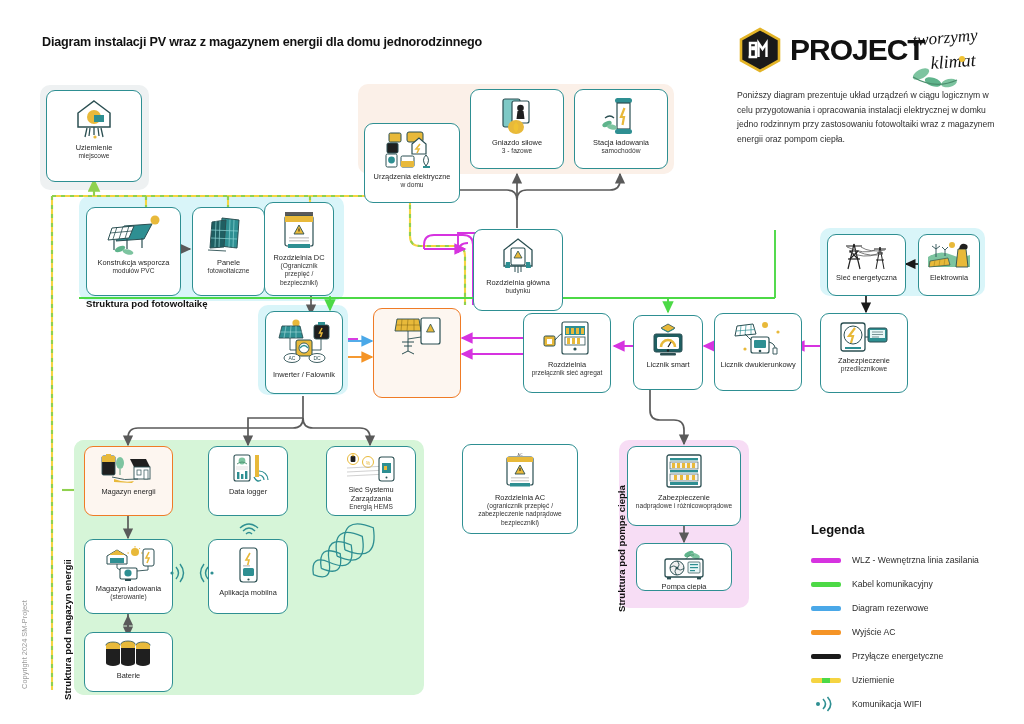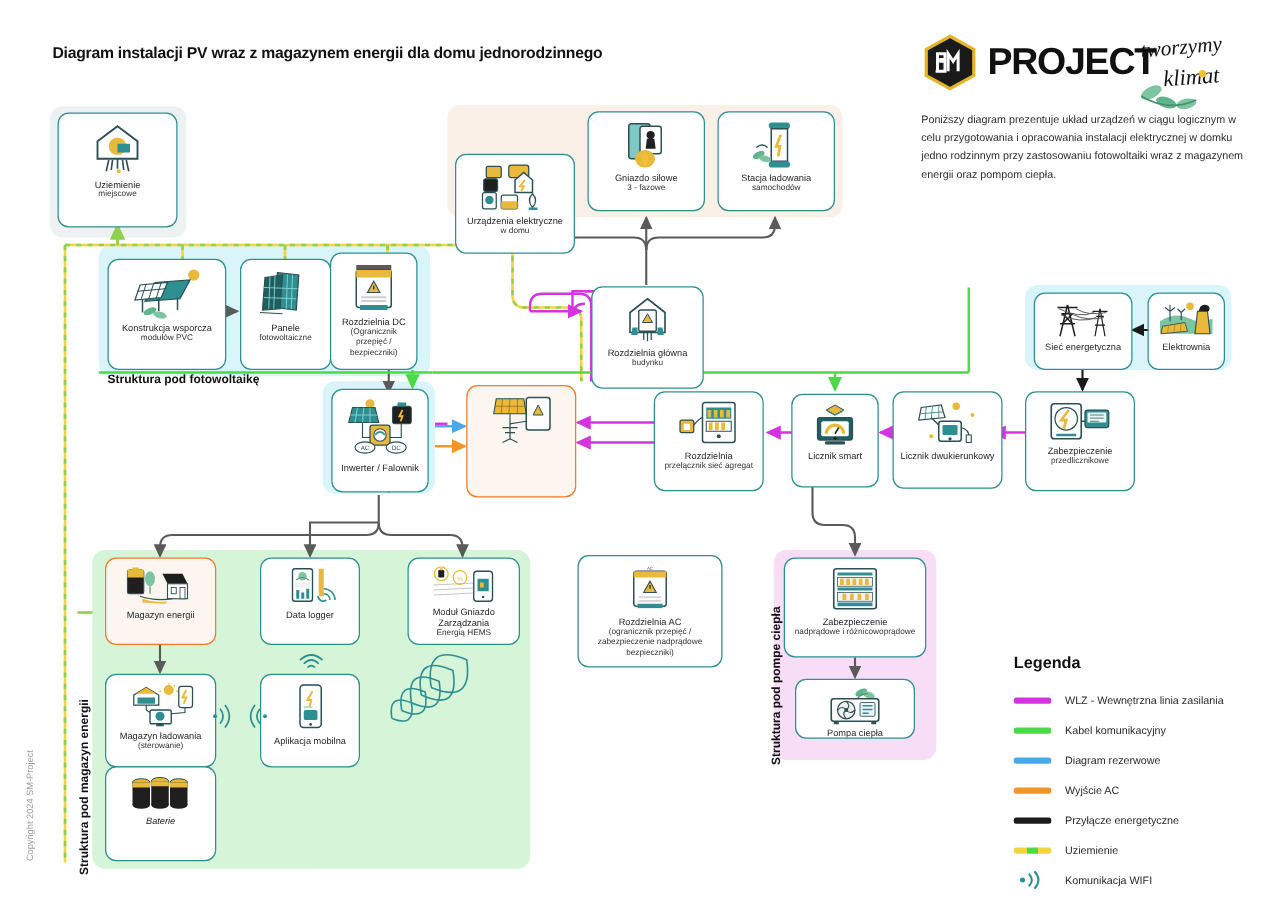--- a/index.html
+++ b/index.html
@@ -680,21 +680,21 @@
             <path d="M4 19 L44 17"></path>
             <path d="M4 23 L44 21"></path>
           </g>
         <rect x="36" y="4" width="15" height="24" rx="2.5" fill="#fff" stroke="#2b4f52" stroke-width="1.1"></rect>
         <path d="M39 10 L48 10 L48 20 L39 20 Z" fill="#2e8f92"></path>
         <path d="M41 13 L44 13 L44 17 L41 17 Z" fill="#e8b93a"></path>
         <circle cx="43.5" cy="24.5" r="1" fill="#2b4f52"></circle>
       </svg>
     </div>
     <div class="cap">
-      <span>Moduł Gniazdo Zarządzania</span>
+      <span>Sieć Systemu Zarządzania</span>
       <span class="sub">Energią HEMS</span>
     </div>
   </div>
 
   <div class="node" style="left:84px;top:539px;width:89px;height:75px;">
     <div class="art">
       <svg width="56" height="36" viewBox="0 0 56 36">
         <path d="M6 10 L16 4 L26 10 L26 18 L6 18 Z" fill="#fff" stroke="#2b4f52" stroke-width="1"></path>
         <rect x="9" y="12" width="14" height="5" fill="#2e8f92"></rect>
         <path d="M8 9 L24 9 L16 4 Z" fill="#e8b93a"></path>
@@ -728,21 +728,21 @@
         <rect x="12" y="22" width="11" height="8" rx="1.5" fill="#2e8f92"></rect>
         <rect x="12" y="19" width="7" height="1.6" fill="#ccc"></rect>
         <circle cx="17.5" cy="33.5" r="1.1" fill="#2b4f52"></circle>
       </svg>
     </div>
     <div class="cap">
       <span>Aplikacja mobilna</span>
     </div>
   </div>
 
-  <div class="node" style="left:84px;top:613px;width:89px;height:76px;font-style:italic;">
+  <div class="node" style="left:84px;top:632px;width:89px;height:60px;">
     <div class="art">
       <svg width="56" height="30" viewBox="0 0 56 30">
         <g>
           <ellipse cx="12" cy="6" rx="7" ry="3" fill="#e8b93a" stroke="#2b4f52" stroke-width="0.8"></ellipse>
           <rect x="5" y="6" width="14" height="18" fill="#1f1f1f"></rect>
           <ellipse cx="12" cy="24" rx="7" ry="3" fill="#1f1f1f"></ellipse>
           <rect x="5" y="6" width="14" height="4" fill="#e8b93a"></rect>
         </g>
         <g>
           <ellipse cx="27" cy="5" rx="7" ry="3" fill="#e8b93a" stroke="#2b4f52" stroke-width="0.8"></ellipse>

